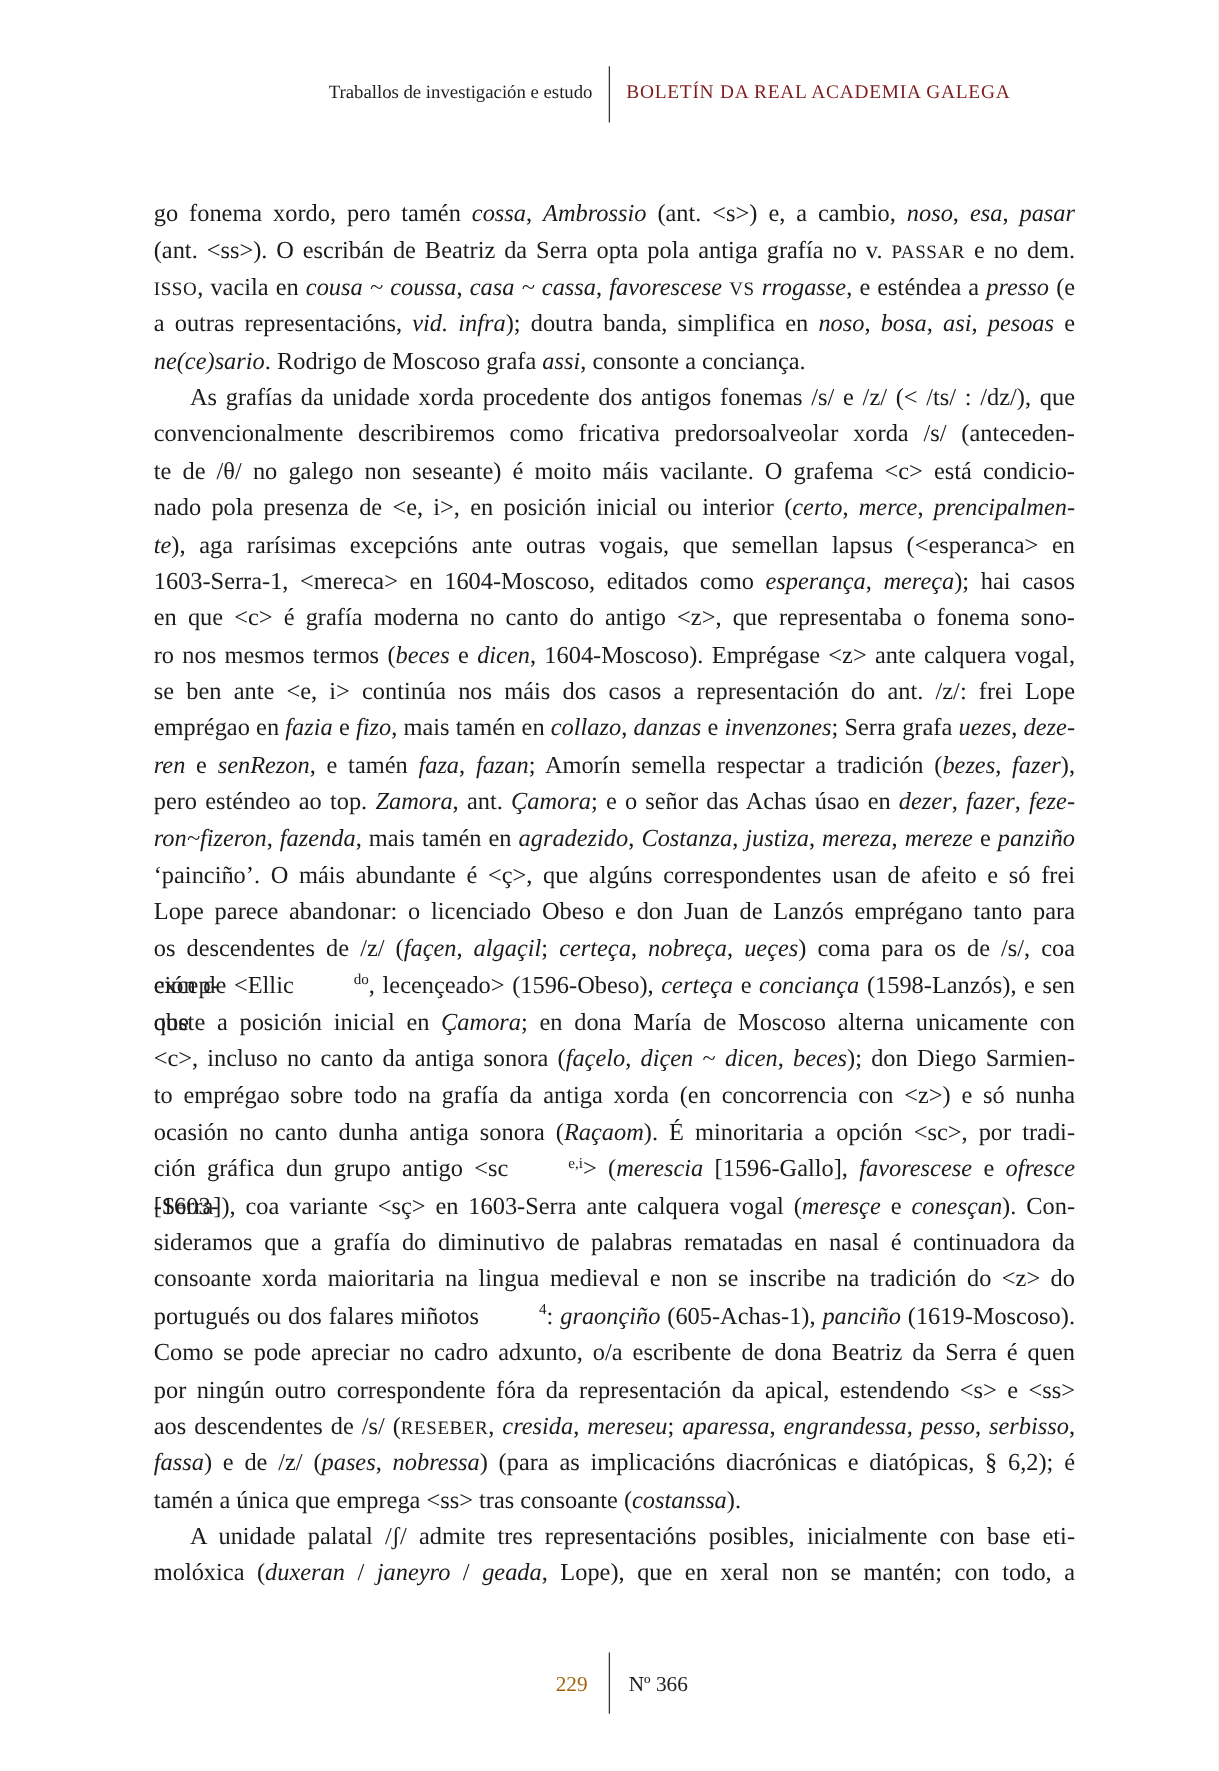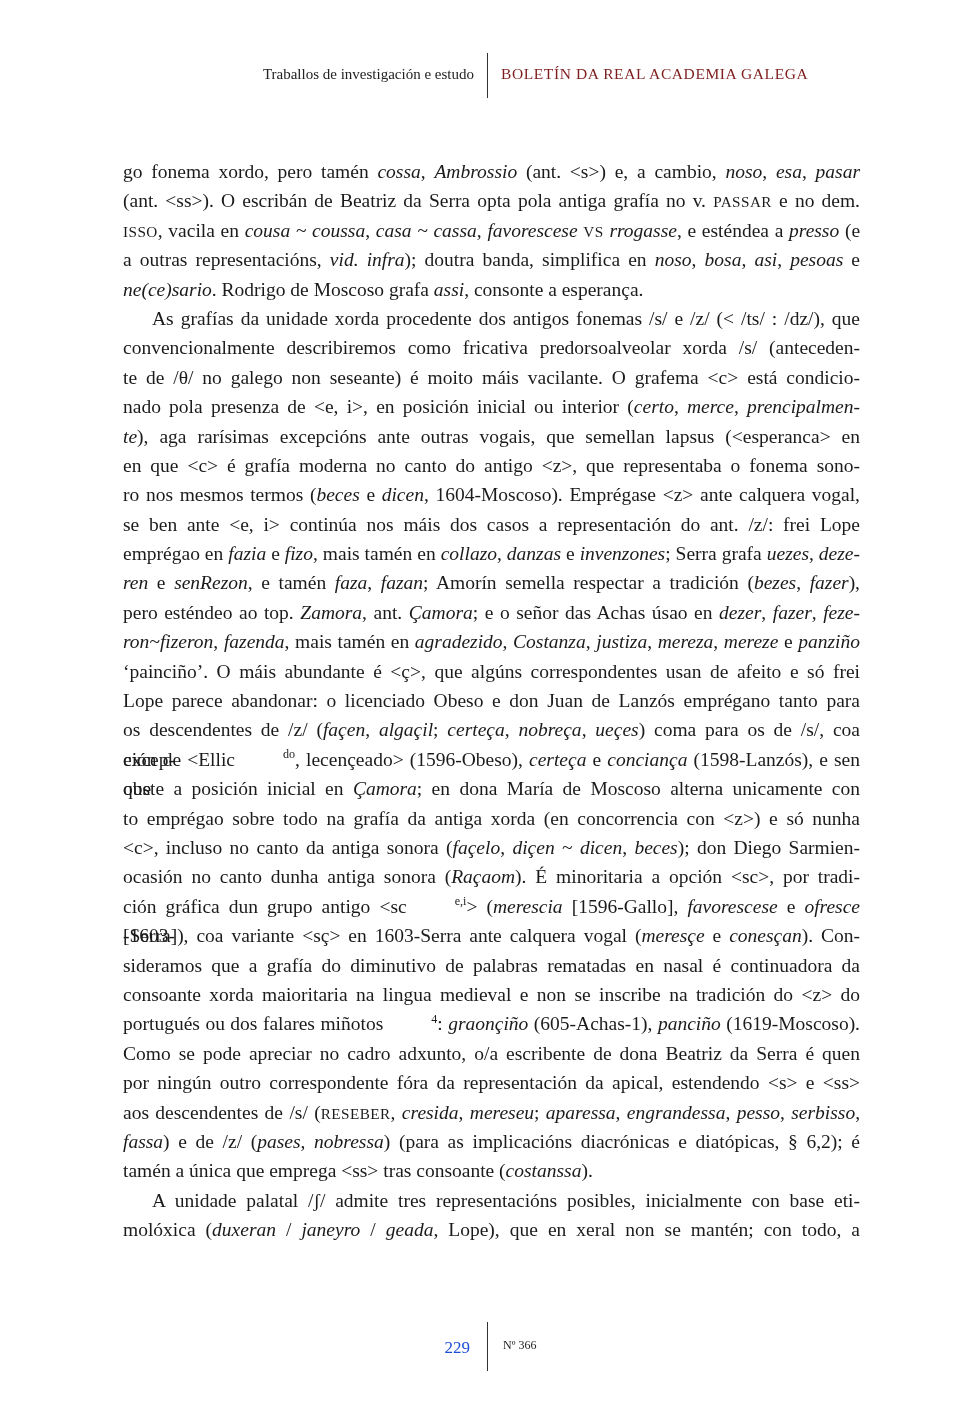--- a/index.html
+++ b/index.html
@@ -32,65 +32,66 @@
   }
   .line{ height:29.4px; white-space:nowrap; }
   .line.j{ text-align:justify; text-align-last:justify; white-space:normal; }
   .line.ind{ padding-left:29px; }
   .i{ font-style:italic; }
   .sc{ font-size:0.78em; letter-spacing:0.03em; }
   .sup{ vertical-align:super; font-size:0.62em; line-height:0;margin-left:48px; }
   
   .ftr-page{
     position:absolute; top:1338px; right:505px;
-    font-size:17px; color:#1d4ed8;
+    font-size:17px; color:#a16207;
   }
   .ftr-issue{
     position:absolute; top:1338px; left:503px;
-    font-size:12px; color:#222;
+    font-size:17px; color:#222;
   }
   .ftr-divider{
     position:absolute; top:1322px; left:487px;
     width:1px; height:49px; background:#333;
   }
 </style>
 </head>
 <body>
 
 <div class="page">
 
   <div class="hdr-left">Traballos de investigación e estudo</div>
   <div class="hdr-divider"></div>
   <div class="hdr-right">BOLETÍN DA REAL ACADEMIA GALEGA</div>
 
   <div class="body-text">
       <div class="line j"><span>go fonema xordo, pero tamén </span><span class="i">cossa</span><span>, </span><span class="i">Ambrossio</span><span> (ant. &lt;s&gt;) e, a cambio, </span><span class="i">noso</span><span>, </span><span class="i">esa</span><span>, </span><span class="i">pasar</span></div>
       <div class="line j"><span>(ant. &lt;ss&gt;). O escribán de Beatriz da Serra opta pola antiga grafía no v. </span><span class="sc">PASSAR</span><span> e no dem.</span></div>
       <div class="line j"><span class="sc">ISSO</span><span>, vacila en </span><span class="i">cousa ~ coussa</span><span>, </span><span class="i">casa ~ cassa</span><span>, </span><span class="i">favorescese</span><span> </span><span class="sc">VS</span><span> </span><span class="i">rrogasse</span><span>, e esténdea a </span><span class="i">presso</span><span> (e</span></div>
       <div class="line j"><span>a outras representacións, </span><span class="i">vid. infra</span><span>); doutra banda, simplifica en </span><span class="i">noso</span><span>, </span><span class="i">bosa</span><span>, </span><span class="i">asi</span><span>, </span><span class="i">pesoas</span><span> e</span></div>
-      <div class="line"><span class="i">ne(ce)sario</span><span>. Rodrigo de Moscoso grafa </span><span class="i">assi</span><span>, consonte a esperança.</span></div>
+      <div class="line"><span class="i">ne(ce)sario</span><span>. Rodrigo de Moscoso grafa </span><span class="i">assi</span><span>, consonte a conciança.</span></div>
       <div class="line j ind"><span>As grafías da unidade xorda procedente dos antigos fonemas /s/ e /z/ (&lt; /ts/ : /dz/), que</span></div>
       <div class="line j"><span>convencionalmente describiremos como fricativa predorsoalveolar xorda /s/ (anteceden-</span></div>
       <div class="line j"><span>te de /θ/ no galego non seseante) é moito máis vacilante. O grafema &lt;c&gt; está condicio-</span></div>
       <div class="line j"><span>nado pola presenza de &lt;e, i&gt;, en posición inicial ou interior (</span><span class="i">certo</span><span>, </span><span class="i">merce</span><span>, </span><span class="i">prencipalmen-</span></div>
       <div class="line j"><span class="i">te</span><span>), aga rarísimas excepcións ante outras vogais, que semellan lapsus (&lt;esperanca&gt; en</span></div>
+      <div class="line j"><span>1603-Serra-1, &lt;mereca&gt; en 1604-Moscoso, editados como </span><span class="i">esperança</span><span>, </span><span class="i">mereça</span><span>); hai casos</span></div>
       <div class="line j"><span>en que &lt;c&gt; é grafía moderna no canto do antigo &lt;z&gt;, que representaba o fonema sono-</span></div>
       <div class="line j"><span>ro nos mesmos termos (</span><span class="i">beces</span><span> e </span><span class="i">dicen</span><span>, 1604-Moscoso). Emprégase &lt;z&gt; ante calquera vogal,</span></div>
       <div class="line j"><span>se ben ante &lt;e, i&gt; continúa nos máis dos casos a representación do ant. /z/: frei Lope</span></div>
       <div class="line j"><span>emprégao en </span><span class="i">fazia</span><span> e </span><span class="i">fizo</span><span>, mais tamén en </span><span class="i">collazo</span><span>, </span><span class="i">danzas</span><span> e </span><span class="i">invenzones</span><span>; Serra grafa </span><span class="i">uezes</span><span>, </span><span class="i">deze-</span></div>
       <div class="line j"><span class="i">ren</span><span> e </span><span class="i">senRezon</span><span>, e tamén </span><span class="i">faza</span><span>, </span><span class="i">fazan</span><span>; Amorín semella respectar a tradición (</span><span class="i">bezes</span><span>, </span><span class="i">fazer</span><span>),</span></div>
       <div class="line j"><span>pero esténdeo ao top. </span><span class="i">Zamora</span><span>, ant. </span><span class="i">Çamora</span><span>; e o señor das Achas úsao en </span><span class="i">dezer</span><span>, </span><span class="i">fazer</span><span>, </span><span class="i">feze-</span></div>
       <div class="line j"><span class="i">ron~fizeron</span><span>, </span><span class="i">fazenda</span><span>, mais tamén en </span><span class="i">agradezido</span><span>, </span><span class="i">Costanza</span><span>, </span><span class="i">justiza</span><span>, </span><span class="i">mereza</span><span>, </span><span class="i">mereze</span><span> e </span><span class="i">panziño</span></div>
       <div class="line j"><span>‘painciño’. O máis abundante é &lt;ç&gt;, que algúns correspondentes usan de afeito e só frei</span></div>
       <div class="line j"><span>Lope parece abandonar: o licenciado Obeso e don Juan de Lanzós emprégano tanto para</span></div>
       <div class="line j"><span>os descendentes de /z/ (</span><span class="i">façen</span><span>, </span><span class="i">algaçil</span><span>; </span><span class="i">certeça</span><span>, </span><span class="i">nobreça</span><span>, </span><span class="i">ueçes</span><span>) coma para os de /s/, coa excep-</span></div>
       <div class="line j"><span>ción de &lt;Ellic</span><span class="sup">do</span><span>, lecençeado&gt; (1596-Obeso), </span><span class="i">certeça</span><span> e </span><span class="i">conciança</span><span> (1598-Lanzós), e sen que</span></div>
       <div class="line j"><span>obste a posición inicial en </span><span class="i">Çamora</span><span>; en dona María de Moscoso alterna unicamente con</span></div>
+      <div class="line j"><span>&lt;c&gt;, incluso no canto da antiga sonora (</span><span class="i">façelo</span><span>, </span><span class="i">diçen</span><span> ~ </span><span class="i">dicen</span><span>, </span><span class="i">beces</span><span>); don Diego Sarmien-</span></div>
       <div class="line j"><span>to emprégao sobre todo na grafía da antiga xorda (en concorrencia con &lt;z&gt;) e só nunha</span></div>
-      <div class="line j"><span>&lt;c&gt;, incluso no canto da antiga sonora (</span><span class="i">façelo</span><span>, </span><span class="i">diçen</span><span> ~ </span><span class="i">dicen</span><span>, </span><span class="i">beces</span><span>); don Diego Sarmien-</span></div>
       <div class="line j"><span>ocasión no canto dunha antiga sonora (</span><span class="i">Raçaom</span><span>). É minoritaria a opción &lt;sc&gt;, por tradi-</span></div>
       <div class="line j"><span>ción gráfica dun grupo antigo &lt;sc</span><span class="sup">e,i</span><span>&gt; (</span><span class="i">merescia</span><span> [1596-Gallo], </span><span class="i">favorescese</span><span> e </span><span class="i">ofresce</span><span> [1603-</span></div>
       <div class="line j"><span>-Serra]), coa variante &lt;sç&gt; en 1603-Serra ante calquera vogal (</span><span class="i">meresçe</span><span> e </span><span class="i">conesçan</span><span>). Con-</span></div>
       <div class="line j"><span>sideramos que a grafía do diminutivo de palabras rematadas en nasal é continuadora da</span></div>
       <div class="line j"><span>consoante xorda maioritaria na lingua medieval e non se inscribe na tradición do &lt;z&gt; do</span></div>
       <div class="line j"><span>portugués ou dos falares miñotos</span><span class="sup">4</span><span>: </span><span class="i">graonçiño</span><span> (605-Achas-1), </span><span class="i">panciño</span><span> (1619-Moscoso).</span></div>
       <div class="line j"><span>Como se pode apreciar no cadro adxunto, o/a escribente de dona Beatriz da Serra é quen</span></div>
       <div class="line j"><span>por ningún outro correspondente fóra da representación da apical, estendendo &lt;s&gt; e &lt;ss&gt;</span></div>
       <div class="line j"><span>aos descendentes de /s/ (</span><span class="sc">RESEBER</span><span>, </span><span class="i">cresida</span><span>, </span><span class="i">mereseu</span><span>; </span><span class="i">aparessa</span><span>, </span><span class="i">engrandessa</span><span>, </span><span class="i">pesso</span><span>, </span><span class="i">serbisso</span><span>,</span></div>
       <div class="line j"><span class="i">fassa</span><span>) e de /z/ (</span><span class="i">pases</span><span>, </span><span class="i">nobressa</span><span>) (para as implicacións diacrónicas e diatópicas, § 6,2); é</span></div>

